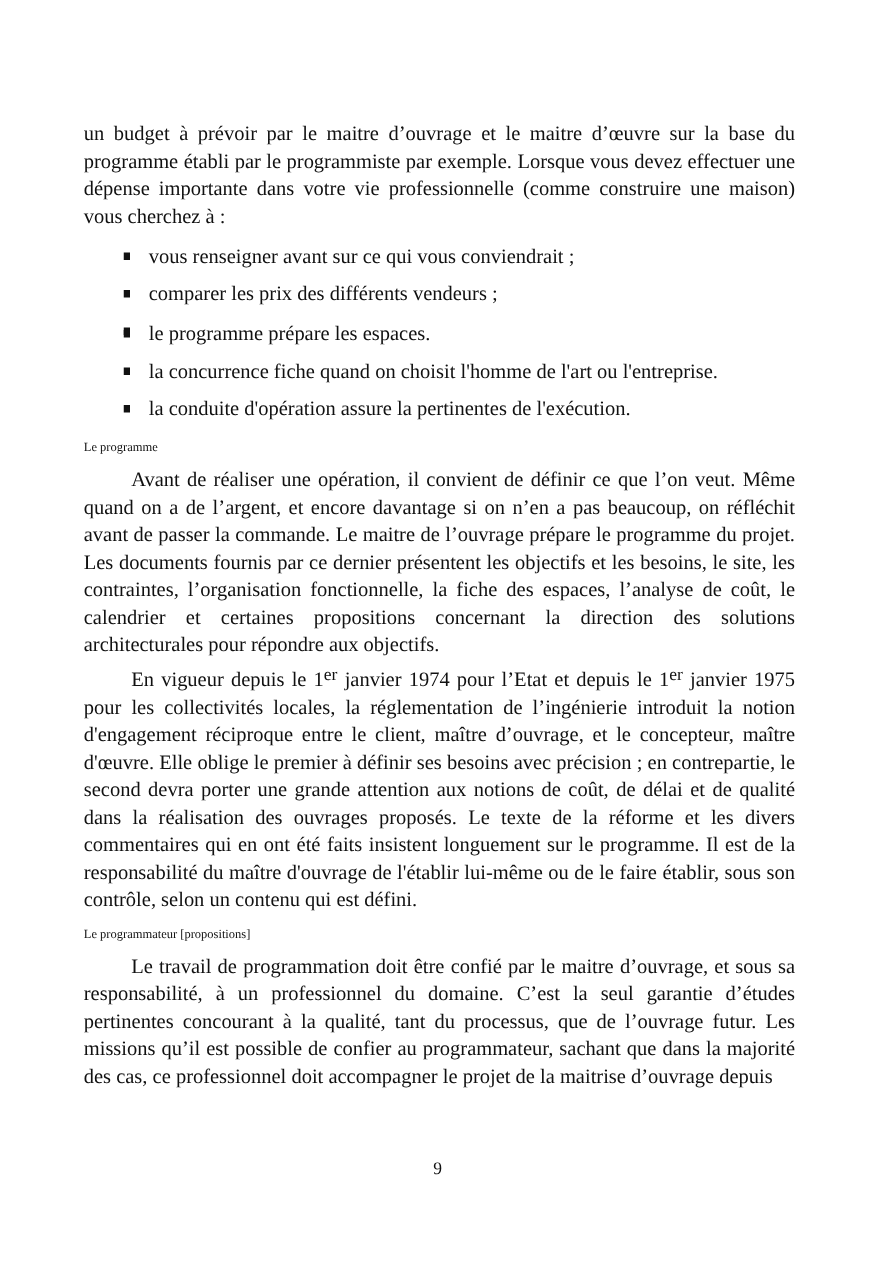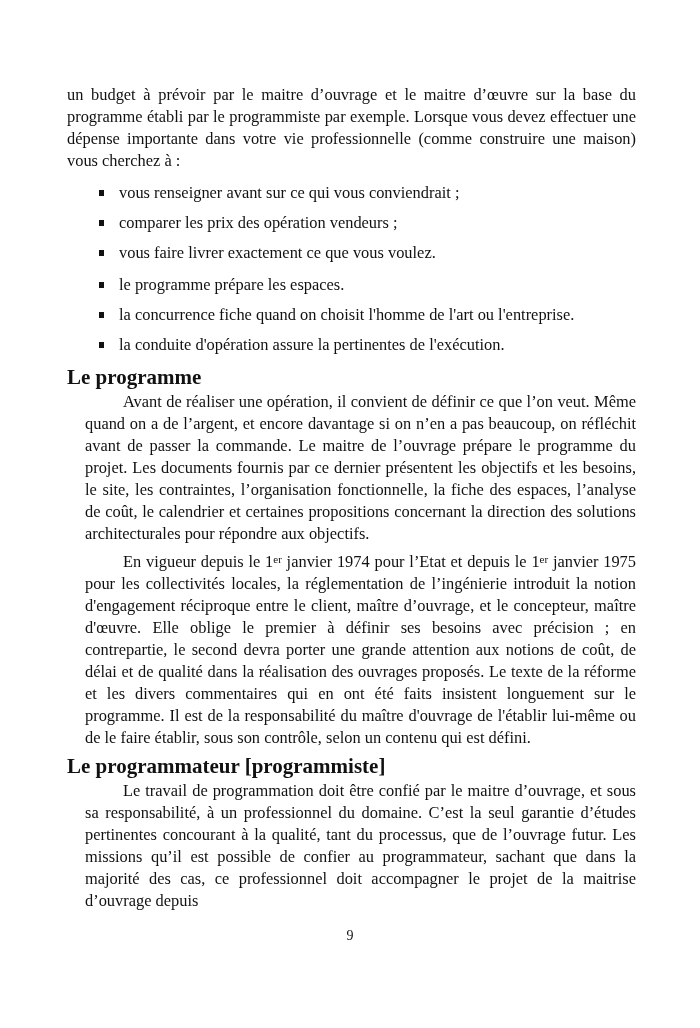--- a/index.html
+++ b/index.html
@@ -12,31 +12,30 @@
       height: 1028px;
       position: relative;
       overflow: hidden;
       font-family: "Liberation Serif", "DejaVu Serif", serif;
       color: #111111;
       font-size: 16.4px;
     }
     .page {
       position: absolute;
       left: 67px;
-      top: 84px;
+      top: 96px;
       width: 569px;
     }
     p {
       margin: 0;
       line-height: 22px;
       text-align: justify;
     }
     p.indent {
       text-indent: 38px;
-      margin-left: 18px;
     }
     .para-gap { margin-top: 6px; }
     ul.bullets {
       list-style: none;
       margin: 10px;
       padding: 0;
     }
     ul.bullets li {
       position: relative;
       padding-left: 42px;
@@ -45,27 +44,27 @@
     }
     ul.bullets li .bullet {
       position: absolute;
       left: 22px;
       top: 8px;
       width: 5px;
       height: 6px;
       background: #111111;
     }
     h2 {
-      font-size: 21px;
-      font-weight: bold;
+      font-size: 10px;
+      font-weight: normal;
       margin: 5px 0 3px 0;
       line-height: 22px;
     }
     sup {
-      font-size: 11px;
+      font-size: 14px;
       vertical-align: top;
       position: relative;
       top: -3px;
     }
     .page-number {
       position: absolute;
       top: 927px;
       left: 0;
       width: 700px;
       text-align: center;
@@ -80,25 +79,24 @@
 
   <p>un budget à prévoir par le maitre d’ouvrage et le maitre d’œuvre sur la base du programme établi par le programmiste par exemple. Lorsque vous devez effectuer une dépense importante dans votre vie professionnelle (comme construire une maison) vous cherchez à :</p>
 
   <ul class="bullets">
     <li>
       <span class="bullet"></span>
       <span>vous renseigner avant sur ce qui vous conviendrait ;</span>
     </li>
     <li>
       <span class="bullet"></span>
-      <span>comparer les prix des opération vendeurs ;</span>
+      <span>comparer les prix des différents vendeurs ;</span>
     </li>
     <li>
       <span class="bullet"></span>
-      <span>vous faire livrer exactement ce que vous voulez.</span>
     </li>
   </ul>
 
 
   <ul class="bullets">
     <li>
       <span class="bullet"></span>
       <span>le programme prépare les espaces.</span>
     </li>
     <li>
@@ -110,19 +108,19 @@
       <span>la conduite d'opération assure la pertinentes de l'exécution.</span>
     </li>
   </ul>
 
   <h2>Le programme</h2>
 
   <p class="indent">Avant de réaliser une opération, il convient de définir ce que l’on veut. Même quand on a de l’argent, et encore davantage si on n’en a pas beaucoup, on réfléchit avant de passer la commande. Le maitre de l’ouvrage prépare le programme du projet. Les documents fournis par ce dernier présentent les objectifs et les besoins, le site, les contraintes, l’organisation fonctionnelle, la fiche des espaces, l’analyse de coût, le calendrier et certaines propositions concernant la direction des solutions architecturales pour répondre aux objectifs.</p>
 
   <p class="indent para-gap"><span>En vigueur depuis le 1</span><sup>er</sup><span> janvier 1974 pour l’Etat et depuis le 1</span><sup>er</sup><span> janvier 1975 pour les collectivités locales, la réglementation de l’ingénierie introduit la notion d'engagement réciproque entre le client, maître d’ouvrage, et le concepteur, maître d'œuvre. Elle oblige le premier à définir ses besoins avec précision ; en contrepartie, le second devra porter une grande attention aux notions de coût, de délai et de qualité dans la réalisation des ouvrages proposés. Le texte de la réforme et les divers commentaires qui en ont été faits insistent longuement sur le programme. Il est de la responsabilité du maître d'ouvrage de l'établir lui-même ou de le faire établir, sous son contrôle, selon un contenu qui est défini.</span></p>
 
-  <h2 class="para-gap">Le programmateur [programmiste]</h2>
+  <h2 class="para-gap">Le programmateur [propositions]</h2>
 
   <p class="indent">Le travail de programmation doit être confié par le maitre d’ouvrage, et sous sa responsabilité, à un professionnel du domaine. C’est la seul garantie d’études pertinentes concourant à la qualité, tant du processus, que de l’ouvrage futur. Les missions qu’il est possible de confier au programmateur, sachant que dans la majorité des cas, ce professionnel doit accompagner le projet de la maitrise d’ouvrage depuis</p>
 
 </div>
 
 <div class="page-number">9</div>
 
 </body></html>

